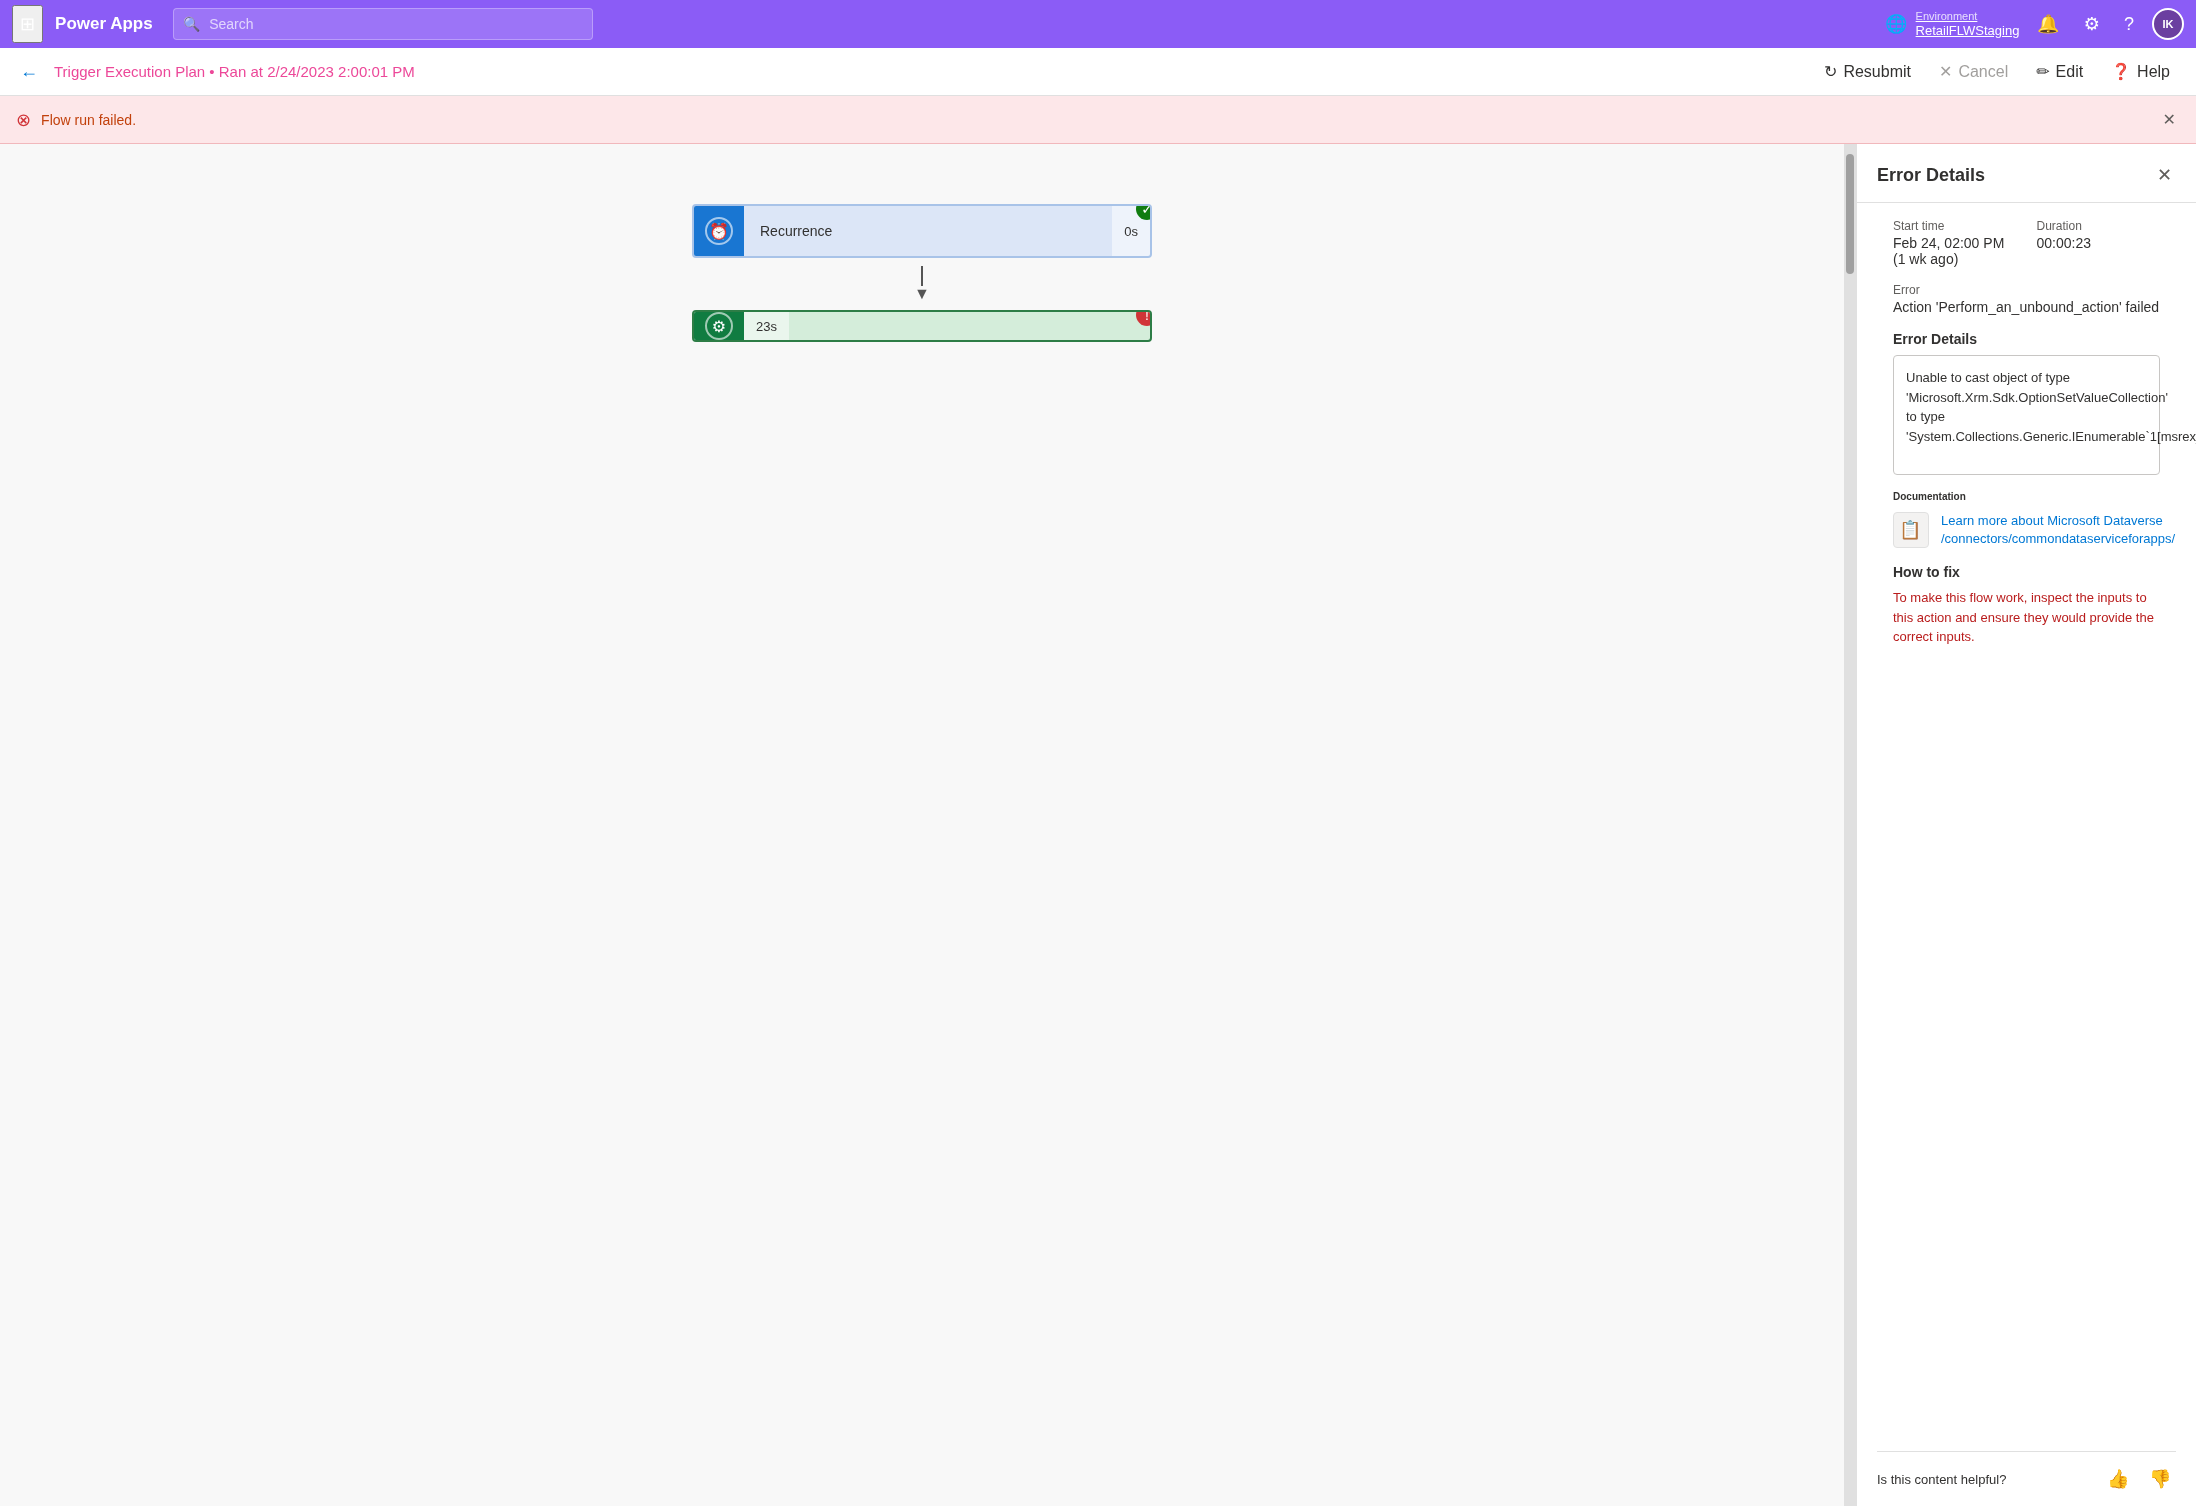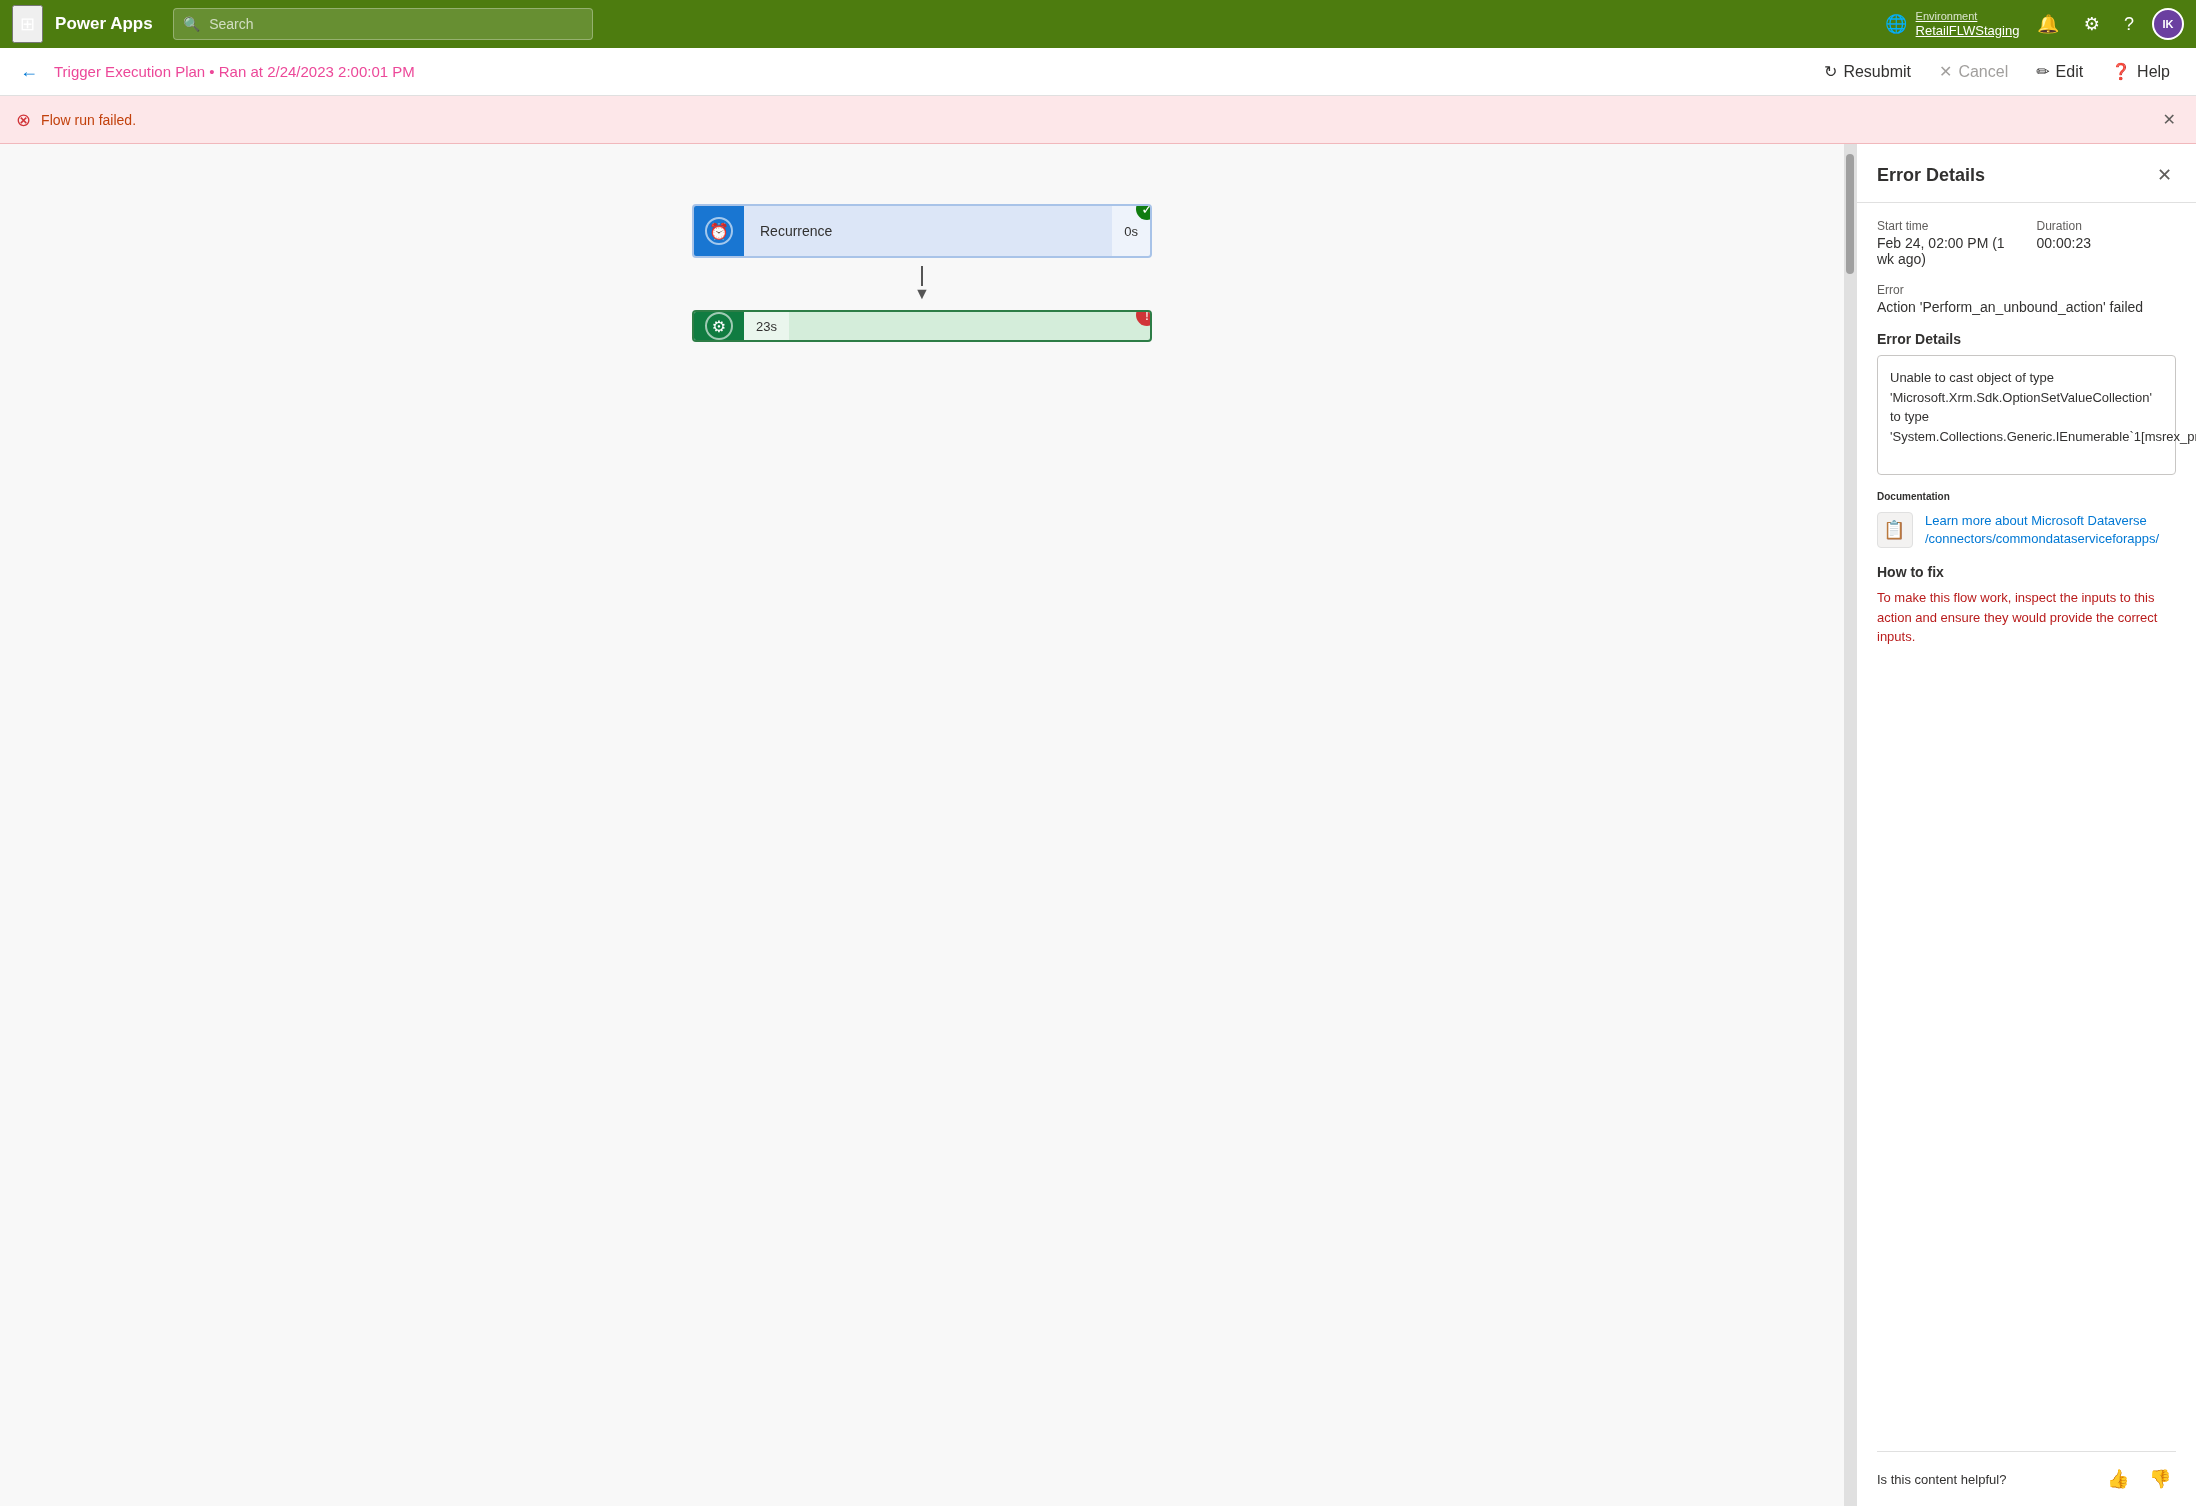--- a/index.html
+++ b/index.html
@@ -1,20 +1,20 @@
 <!DOCTYPE html>
 <html><head>
   <meta charset="utf-8">
   <style>
     * { box-sizing: border-box; margin: 0; padding: 0; }
     body { font-family: 'Segoe UI', sans-serif; background: #f5f5f5; height: 100vh; overflow: hidden; display: flex; flex-direction: column; }
 
     
     .topnav {
-      background: #4d7c0f;
+      background: #8b5cf6;
       display: flex;
       align-items: center;
       height: 48px;
       padding: 0 12px;
       gap: 12px;
       flex-shrink: 0;
     }
     .topnav-grid-icon { color: white; font-size: 18px; cursor: pointer; padding: 6px; }
     .topnav-logo { color: white; font-weight: 600; font-size: 17px; margin-right: 8px; white-space: nowrap; }
     .topnav-search {
@@ -263,21 +263,21 @@
       padding: 16px 20px 12px;
       border-bottom: 1px solid #e0e0e0;
       flex-shrink: 0;
     }
     .right-panel-title { font-size: 18px; font-weight: 600; color: #323130; }
     .right-panel-close { background: none; border: none; cursor: pointer; font-size: 18px; color: #605e5c; padding: 4px; }
 
     .right-panel-body {
       flex: 1;
       overflow-y: auto;
-      padding: 16px 20px;
+      padding: 16px 36px;
     }
 
     .detail-row { margin-bottom: 16px; }
     .detail-label { font-size: 12px; color: #605e5c; margin-bottom: 2px; }
     .detail-value { font-size: 14px; color: #323130; }
 
     .detail-row-2col {
       display: flex;
       gap: 20px;
       margin-bottom: 16px;

